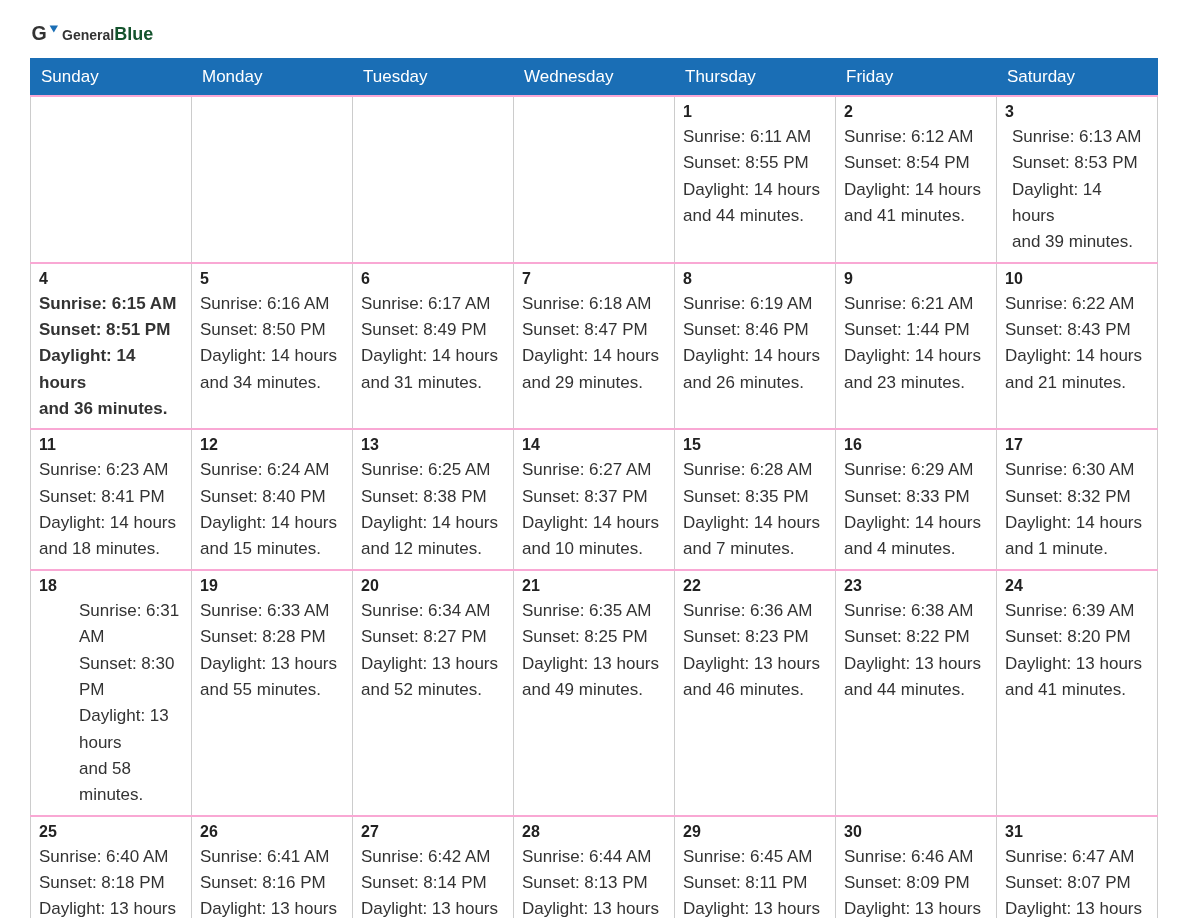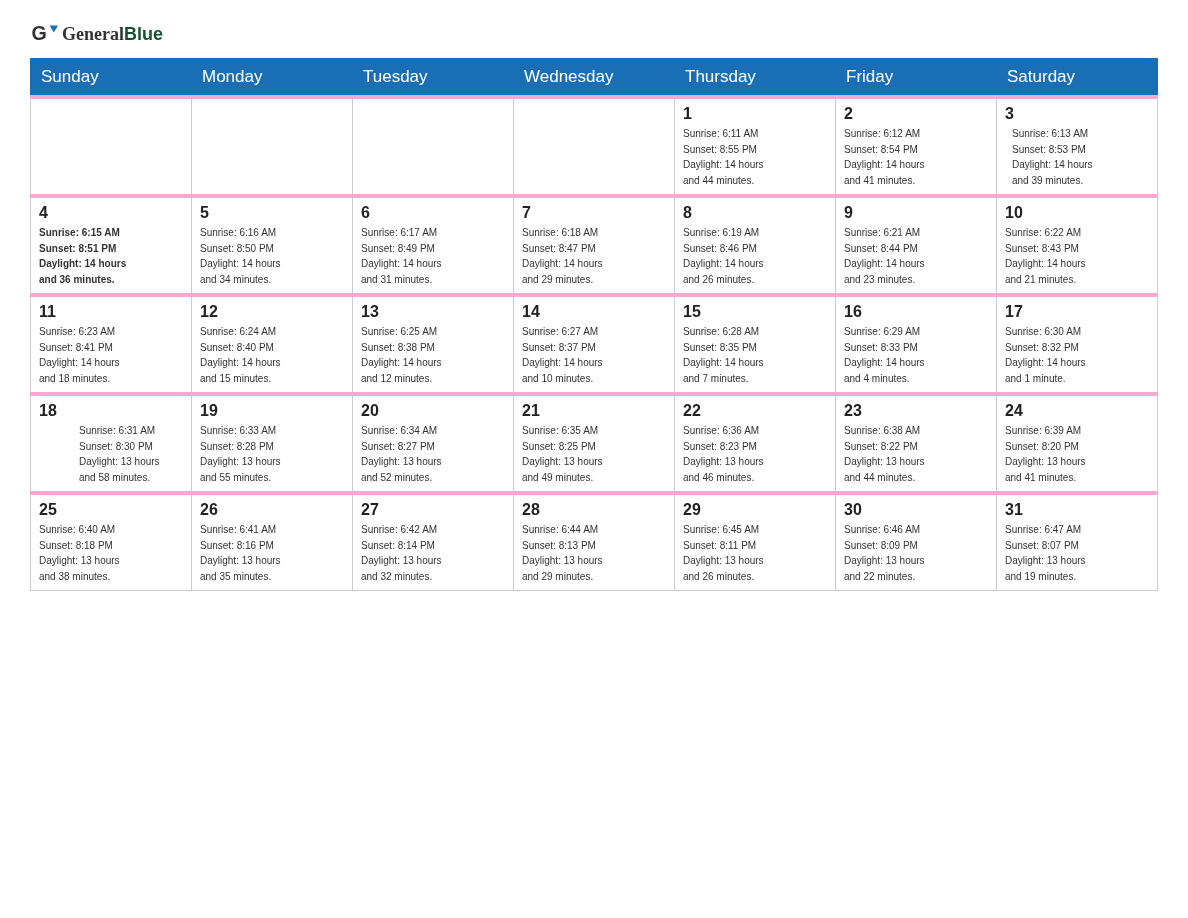--- a/index.html
+++ b/index.html
@@ -15,24 +15,23 @@
       justify-content: space-between;
       align-items: flex-start;
       margin-bottom: 10px;
     }
     .logo {
       display: flex;
       align-items: center;
       gap: 4px;
     }
     .logo-text-general {
-      font-size: 18px;
+      font-size: 14px;
       font-weight: bold;
       color: #333;
-      font-family: Liberation Serif, serif;
     }
     .logo-text-blue {
       font-size: 18px;
       font-weight: bold;
       color: #14532d;
     }
     .logo-icon {
       width: 28px;
       height: 28px;
     }
@@ -67,31 +66,31 @@
     .calendar td {
       vertical-align: top;
       border: 1px solid #ccc;
       padding: 6px 8px;
       width: 14.28%;
       min-height: 110px;
       font-size: 13px;
       color: #333;
     }
     .calendar tr {
-      border-bottom: 4px solid #f9a8d4;
+      border-bottom: 2px solid #f9a8d4;
     }
     .day-number {
       font-size: 16px;
       font-weight: bold;
       color: #222;
       display: block;
       margin-bottom: 3px;
     }
     .day-info {
-      font-size: 10px;
+      font-size: 17px;
       line-height: 1.55;
       color: #333;
     }
     .empty-cell {
       background: #fff;
     }
     .calendar tbody tr:last-child {
       border-bottom: none;
     }
   </style>
@@ -182,21 +181,21 @@
         <td>
           <span class="day-number">8</span>
           <div class="day-info" style="white-space: pre-line;">Sunrise: 6:19 AM
 Sunset: 8:46 PM
 Daylight: 14 hours
 and 26 minutes.</div>
         </td>
         <td>
           <span class="day-number">9</span>
           <div class="day-info" style="white-space: pre-line;">Sunrise: 6:21 AM
-Sunset: 8:44 PM
+Sunset: 1:44 PM
 Daylight: 14 hours
 and 23 minutes.</div>
         </td>
         <td>
           <span class="day-number">10</span>
           <div class="day-info" style="white-space: pre-line;">Sunrise: 6:22 AM
 Sunset: 8:43 PM
 Daylight: 14 hours
 and 21 minutes.</div>
         </td>

